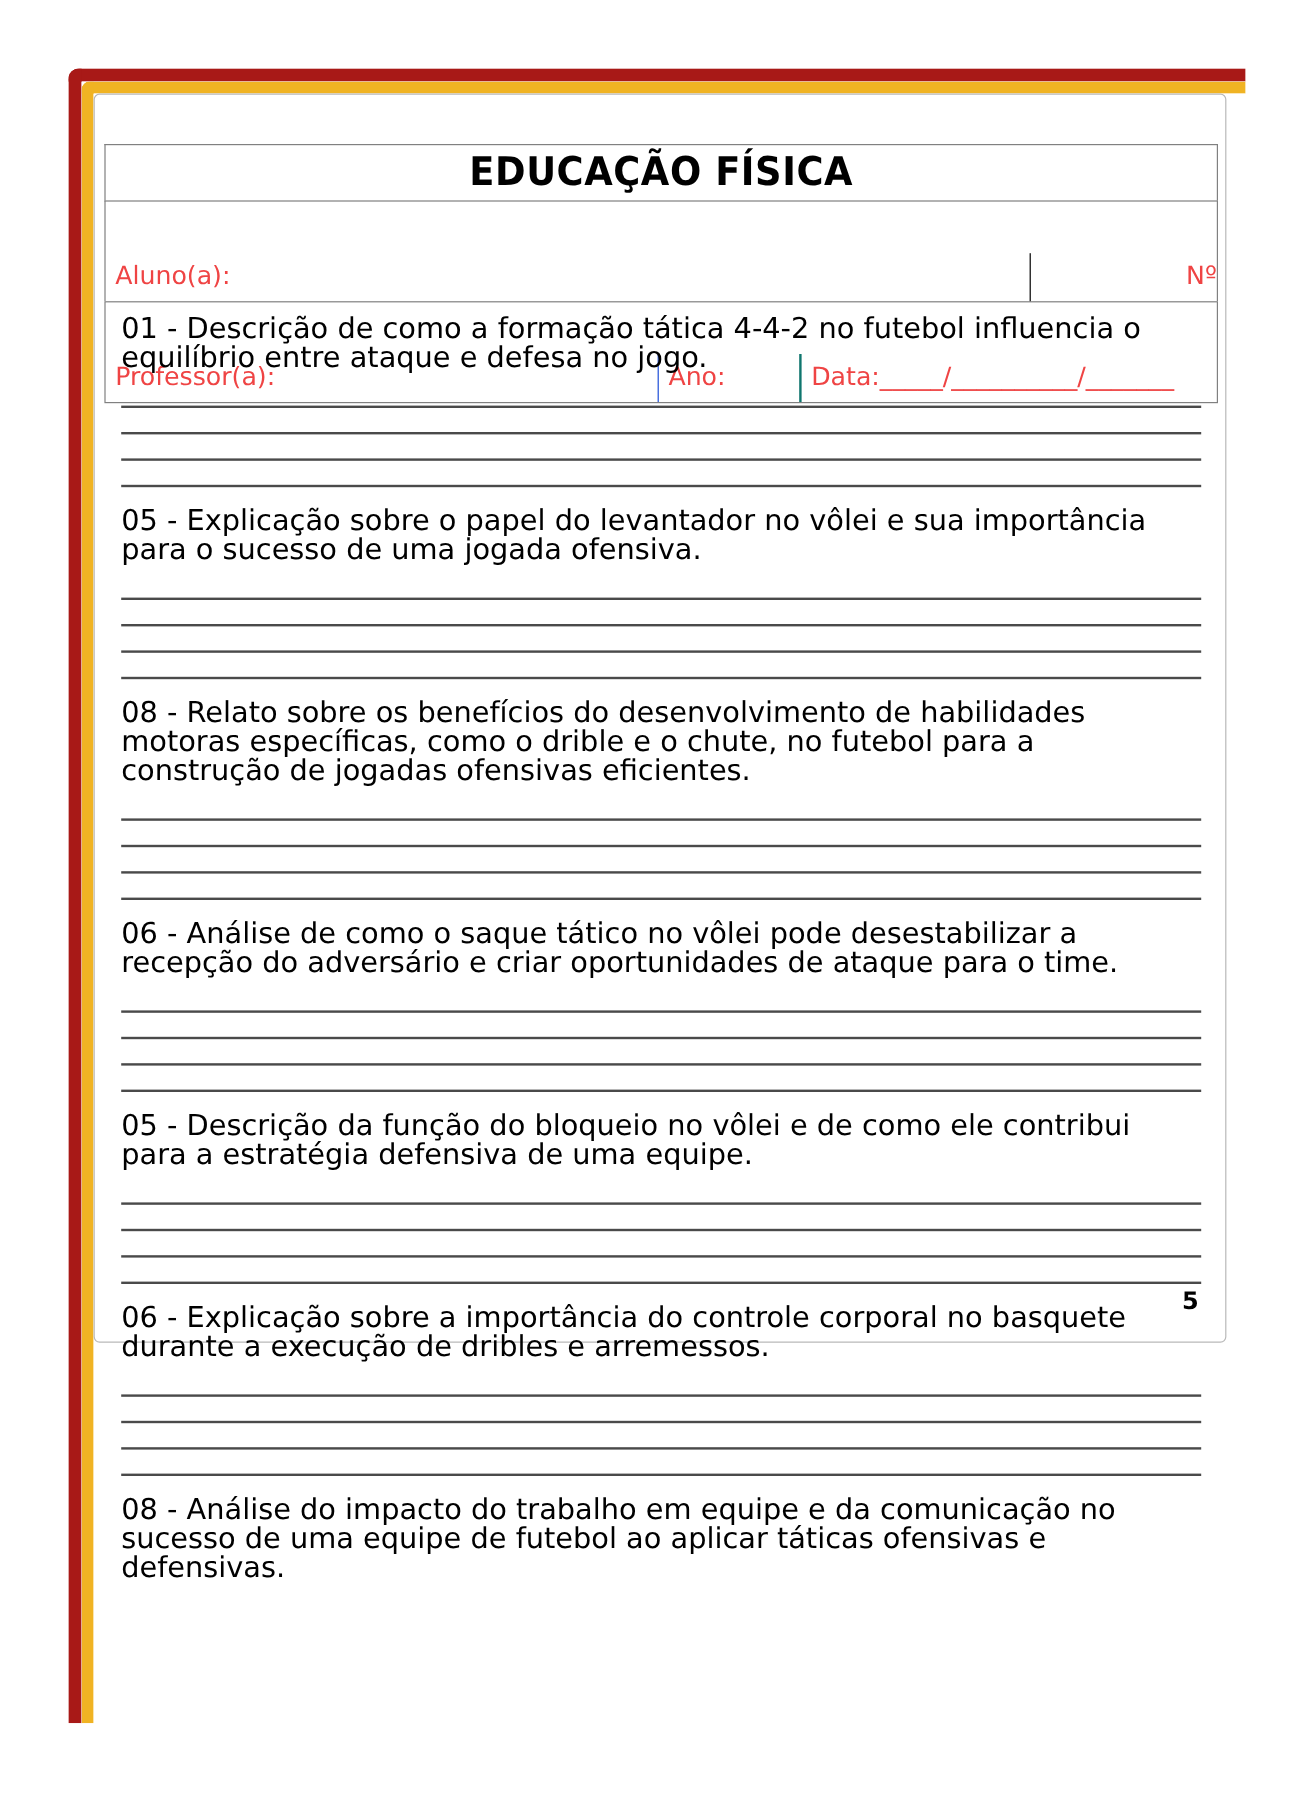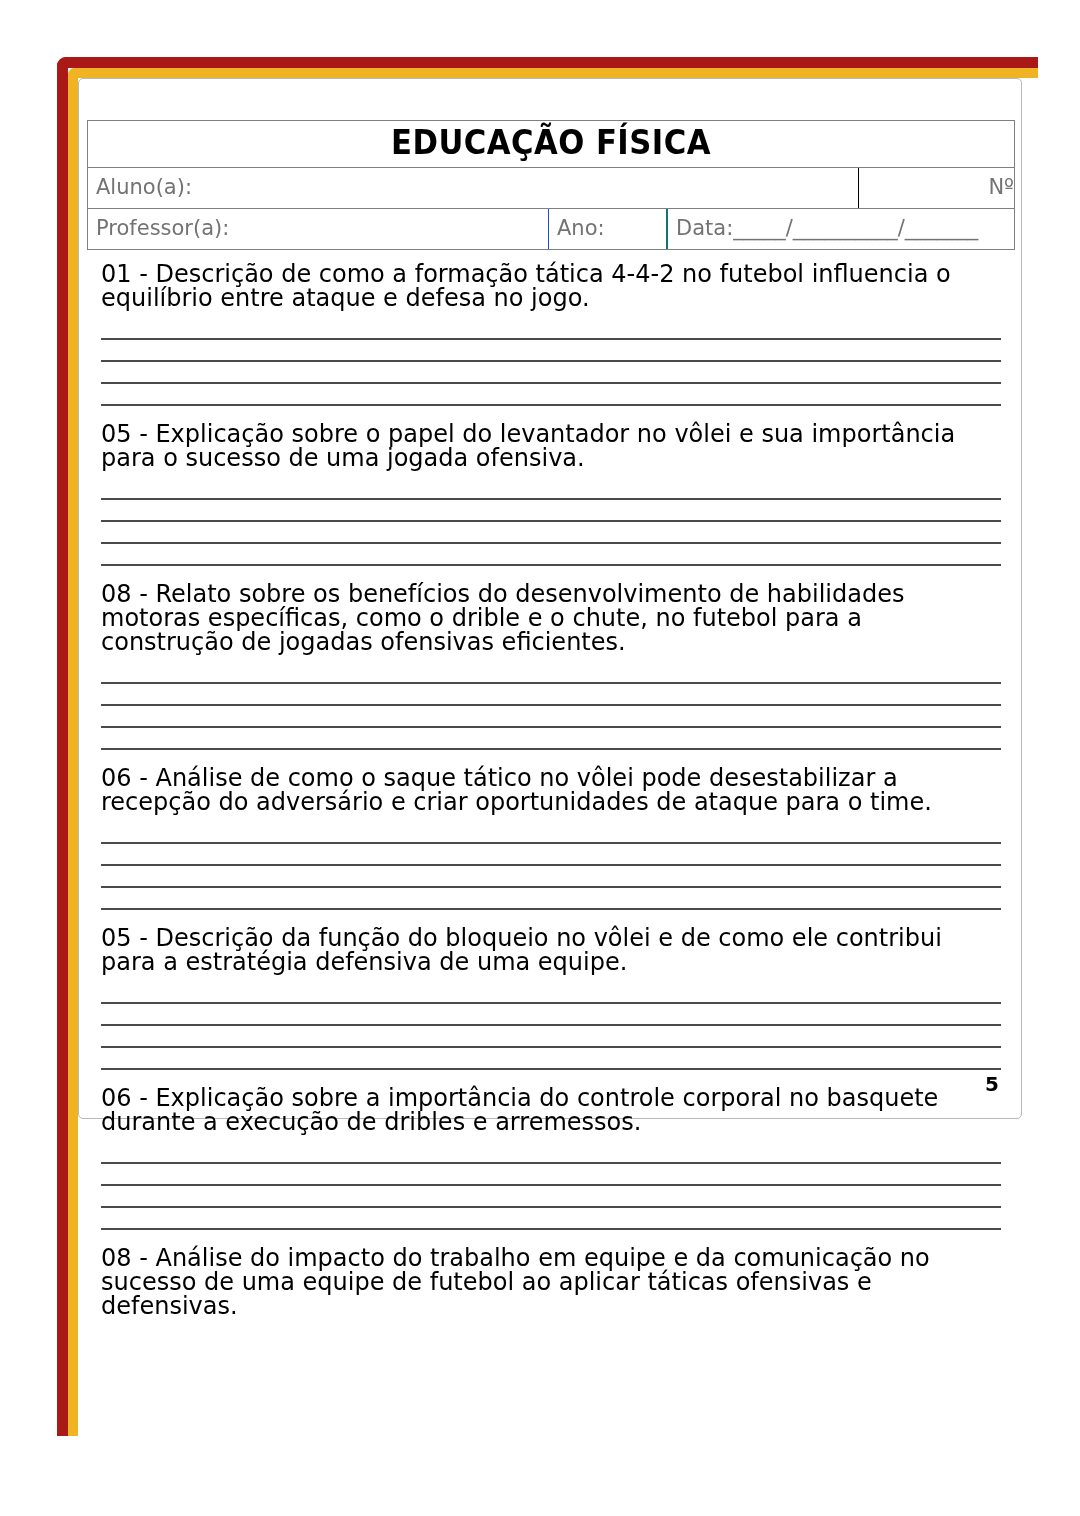--- a/index.html
+++ b/index.html
@@ -86,23 +86,24 @@
     letter-spacing: 0.5px;
     color: #000000;
     padding: 1px 0 3px 0;
     transform: scaleX(0.93);
   }
 
   .hdr-cell {
     font-size: 21px;
     line-height: 26px;
     padding: 6px 0 8px 8px;
-    color: #737373;
+    color: #ef4444;
     white-space: nowrap;
     overflow: visible;
+    margin-top: 43px;
   }
   .cell-aluno   { flex: 1 1 auto; }
   .cell-numero  { width: 156px; border-left: 1px solid #000000; text-align: right; }
   .cell-prof    { width: 460px; }
   .cell-ano     { width: 118px; border-left: 1px solid #1d4ed8; }
   .cell-data    { flex: 1 1 auto; border-left: 2px solid #0f766e; position: relative; }
   .cell-data .data-text {
     position: absolute;
     left: 8px;
     top: 6px;

